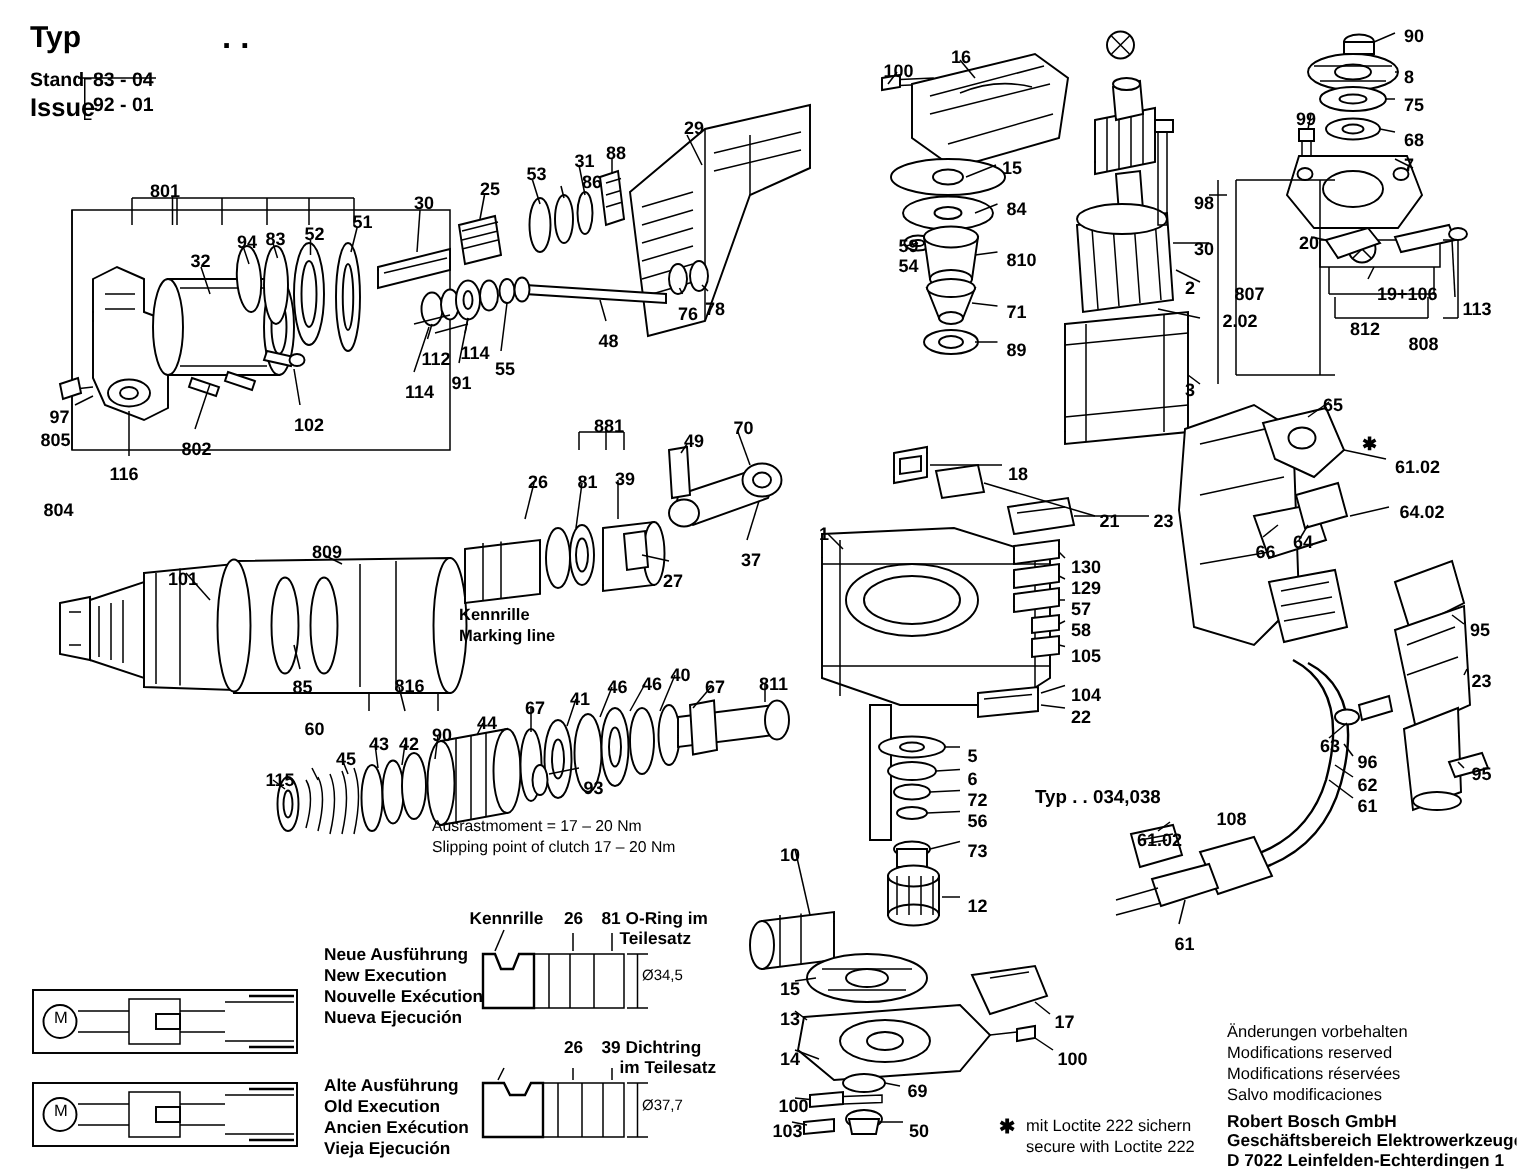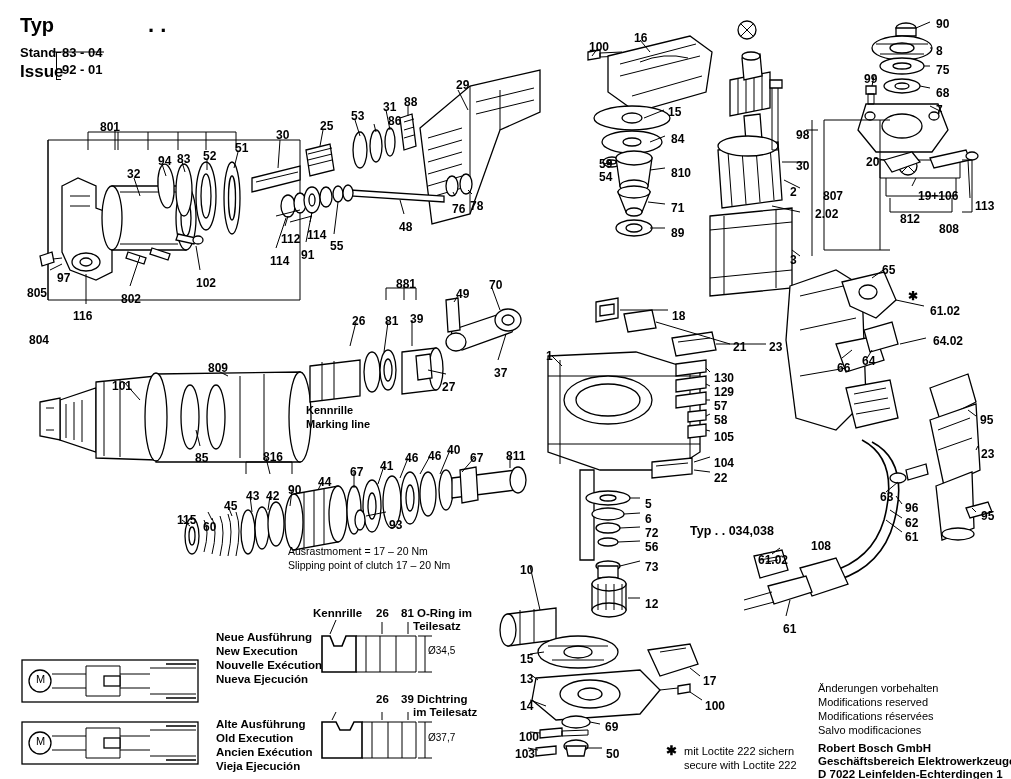--- a/index.html
+++ b/index.html
@@ -560,21 +560,21 @@
       <div class="lbl" style="left: 404px; top: 96px; font-size: 12px;">88</div>
       <div class="lbl" style="left: 456px; top: 79px; font-size: 12px;">29</div>
       <div class="lbl" style="left: 399px; top: 221px; font-size: 12px;">48</div>
       <div class="lbl" style="left: 452px; top: 203px; font-size: 12px;">76</div>
       <div class="lbl" style="left: 470px; top: 200px; font-size: 12px;">78</div>
       <div class="lbl" style="left: 281px; top: 233px; font-size: 12px;">112</div>
       <div class="lbl" style="left: 270px; top: 255px; font-size: 12px;">114</div>
       <div class="lbl" style="left: 307px; top: 229px; font-size: 12px;">114</div>
       <div class="lbl" style="left: 301px; top: 249px; font-size: 12px;">91</div>
       <div class="lbl" style="left: 330px; top: 240px; font-size: 12px;">55</div>
-      <div class="lbl" style="left: 33px; top: 272px; font-size: 12px; margin-left: 24px;">97</div>
+      <div class="lbl" style="left: 33px; top: 272px; font-size: 12px;">97</div>
       <div class="lbl" style="left: 27px; top: 287px; font-size: 12px;">805</div>
       <div class="lbl" style="left: 73px; top: 310px; font-size: 12px;">116</div>
       <div class="lbl" style="left: 29px; top: 334px; font-size: 12px;">804</div>
       <div class="lbl" style="left: 121px; top: 293px; font-size: 12px;">802</div>
       <div class="lbl" style="left: 196px; top: 277px; font-size: 12px;">102</div>
       <div class="lbl" style="left: 112px; top: 380px; font-size: 12px;">101</div>
       <div class="lbl" style="left: 208px; top: 362px; font-size: 12px;">809</div>
       <div class="lbl" style="left: 195px; top: 452px; font-size: 12px;">85</div>
       <div class="lbl" style="left: 352px; top: 315px; font-size: 12px;">26</div>
       <div class="lbl" style="left: 385px; top: 315px; font-size: 12px;">81</div>
@@ -590,21 +590,21 @@
       <div class="lbl" style="left: 288px; top: 484px; font-size: 12px;">90</div>
       <div class="lbl" style="left: 318px; top: 476px; font-size: 12px;">44</div>
       <div class="lbl" style="left: 350px; top: 466px; font-size: 12px;">67</div>
       <div class="lbl" style="left: 380px; top: 460px; font-size: 12px;">41</div>
       <div class="lbl" style="left: 405px; top: 452px; font-size: 12px;">46</div>
       <div class="lbl" style="left: 428px; top: 450px; font-size: 12px;">46</div>
       <div class="lbl" style="left: 447px; top: 444px; font-size: 12px;">40</div>
       <div class="lbl" style="left: 470px; top: 452px; font-size: 12px;">67</div>
       <div class="lbl" style="left: 506px; top: 450px; font-size: 12px;">811</div>
       <div class="lbl" style="left: 177px; top: 514px; font-size: 12px;">115</div>
-      <div class="lbl" style="left: 203px; top: 521px; font-size: 12px;">60</div>
+      <div class="lbl" style="left: 203px; top: 480px; font-size: 12px;">60</div>
       <div class="lbl" style="left: 224px; top: 500px; font-size: 12px;">45</div>
       <div class="lbl" style="left: 389px; top: 519px; font-size: 12px;">93</div>
       <div class="lbl" style="left: 589px; top: 41px; font-size: 12px;">100</div>
       <div class="lbl" style="left: 634px; top: 32px; font-size: 12px;">16</div>
       <div class="lbl" style="left: 668px; top: 106px; font-size: 12px;">15</div>
       <div class="lbl" style="left: 671px; top: 133px; font-size: 12px;">84</div>
       <div class="lbl" style="left: 671px; top: 167px; font-size: 12px;">810</div>
       <div class="lbl" style="left: 599px; top: 158px; font-size: 12px;">59</div>
       <div class="lbl" style="left: 599px; top: 171px; font-size: 12px;">54</div>
       <div class="lbl" style="left: 671px; top: 202px; font-size: 12px;">71</div>

